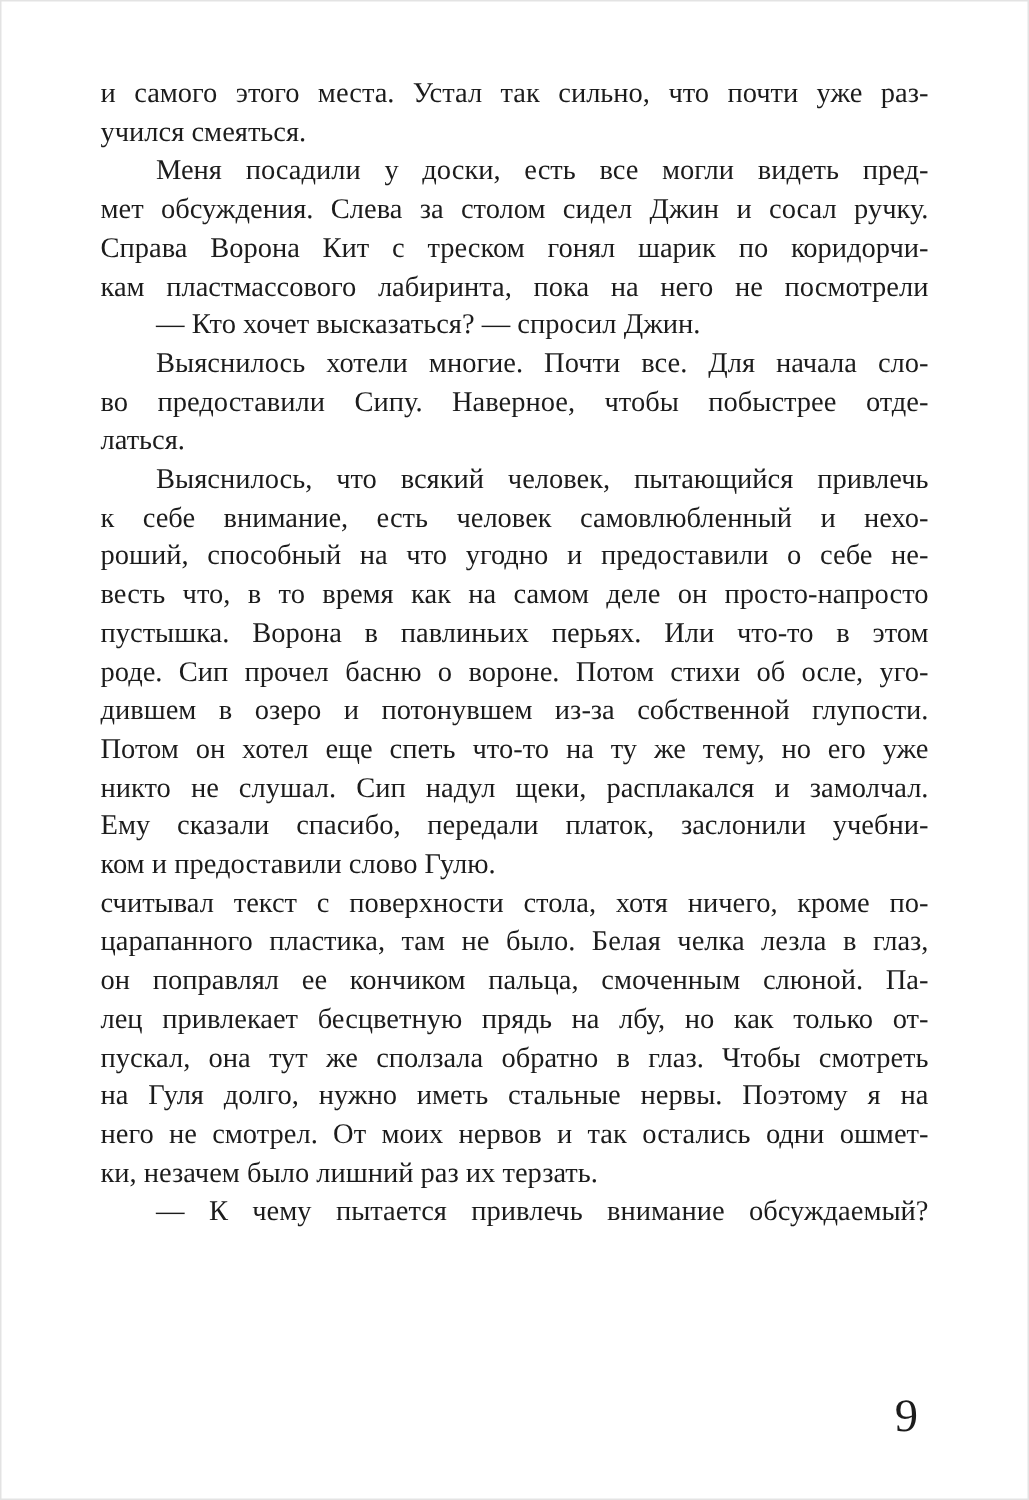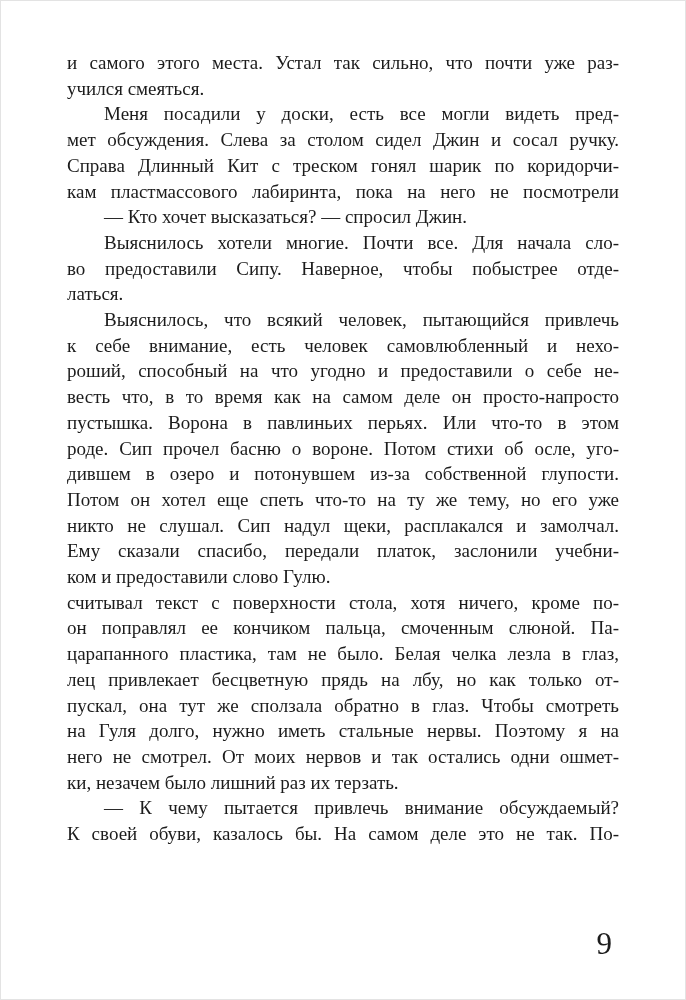--- a/index.html
+++ b/index.html
@@ -50,21 +50,21 @@
 
 <div class="page">
   <main class="text-block">
       <div class="para">
         <div class="line">и самого этого места. Устал так сильно, что почти уже раз-</div>
         <div class="line end">учился смеяться.</div>
       </div>
       <div class="para">
         <div class="line first">Меня посадили у доски, есть все могли видеть пред-</div>
         <div class="line">мет обсуждения. Слева за столом сидел Джин и сосал ручку.</div>
-        <div class="line">Справа Длинный Кит с треском гонял шарик по коридорчи-</div>
+        <div class="line">Справа Ворона Кит с треском гонял шарик по коридорчи-</div>
         <div class="line">кам пластмассового лабиринта, пока на него не посмотрели</div>
       </div>
       <div class="para">
         <div class="line end first">— Кто хочет высказаться? — спросил Джин.</div>
       </div>
       <div class="para">
         <div class="line first">Выяснилось хотели многие. Почти все. Для начала сло-</div>
         <div class="line">во предоставили Сипу. Наверное, чтобы побыстрее отде-</div>
         <div class="line end">латься.</div>
       </div>
@@ -76,27 +76,26 @@
         <div class="line">пустышка. Ворона в павлиньих перьях. Или что-то в этом</div>
         <div class="line">роде. Сип прочел басню о вороне. Потом стихи об осле, уго-</div>
         <div class="line">дившем в озеро и потонувшем из-за собственной глупости.</div>
         <div class="line">Потом он хотел еще спеть что-то на ту же тему, но его уже</div>
         <div class="line">никто не слушал. Сип надул щеки, расплакался и замолчал.</div>
         <div class="line">Ему сказали спасибо, передали платок, заслонили учебни-</div>
         <div class="line end">ком и предоставили слово Гулю.</div>
       </div>
       <div class="para">
         <div class="line">считывал текст с поверхности стола, хотя ничего, кроме по-</div>
+        <div class="line">царапанного пластика, там не было. Белая челка лезла в глаз,</div>
         <div class="line">он поправлял ее кончиком пальца, смоченным слюной. Па-</div>
-        <div class="line">царапанного пластика, там не было. Белая челка лезла в глаз,</div>
         <div class="line">лец привлекает бесцветную прядь на лбу, но как только от-</div>
         <div class="line">пускал, она тут же сползала обратно в глаз. Чтобы смотреть</div>
         <div class="line">на Гуля долго, нужно иметь стальные нервы. Поэтому я на</div>
         <div class="line">него не смотрел. От моих нервов и так остались одни ошмет-</div>
         <div class="line end">ки, незачем было лишний раз их терзать.</div>
       </div>
       <div class="para">
         <div class="line first">— К чему пытается привлечь внимание обсуждаемый?</div>
-        <div class="line">К своей обуви, казалось бы. На самом деле это не так. По-</div>
       </div>
     </main>
   <div class="page-number">9</div>
 </div>
 
 </body></html>

